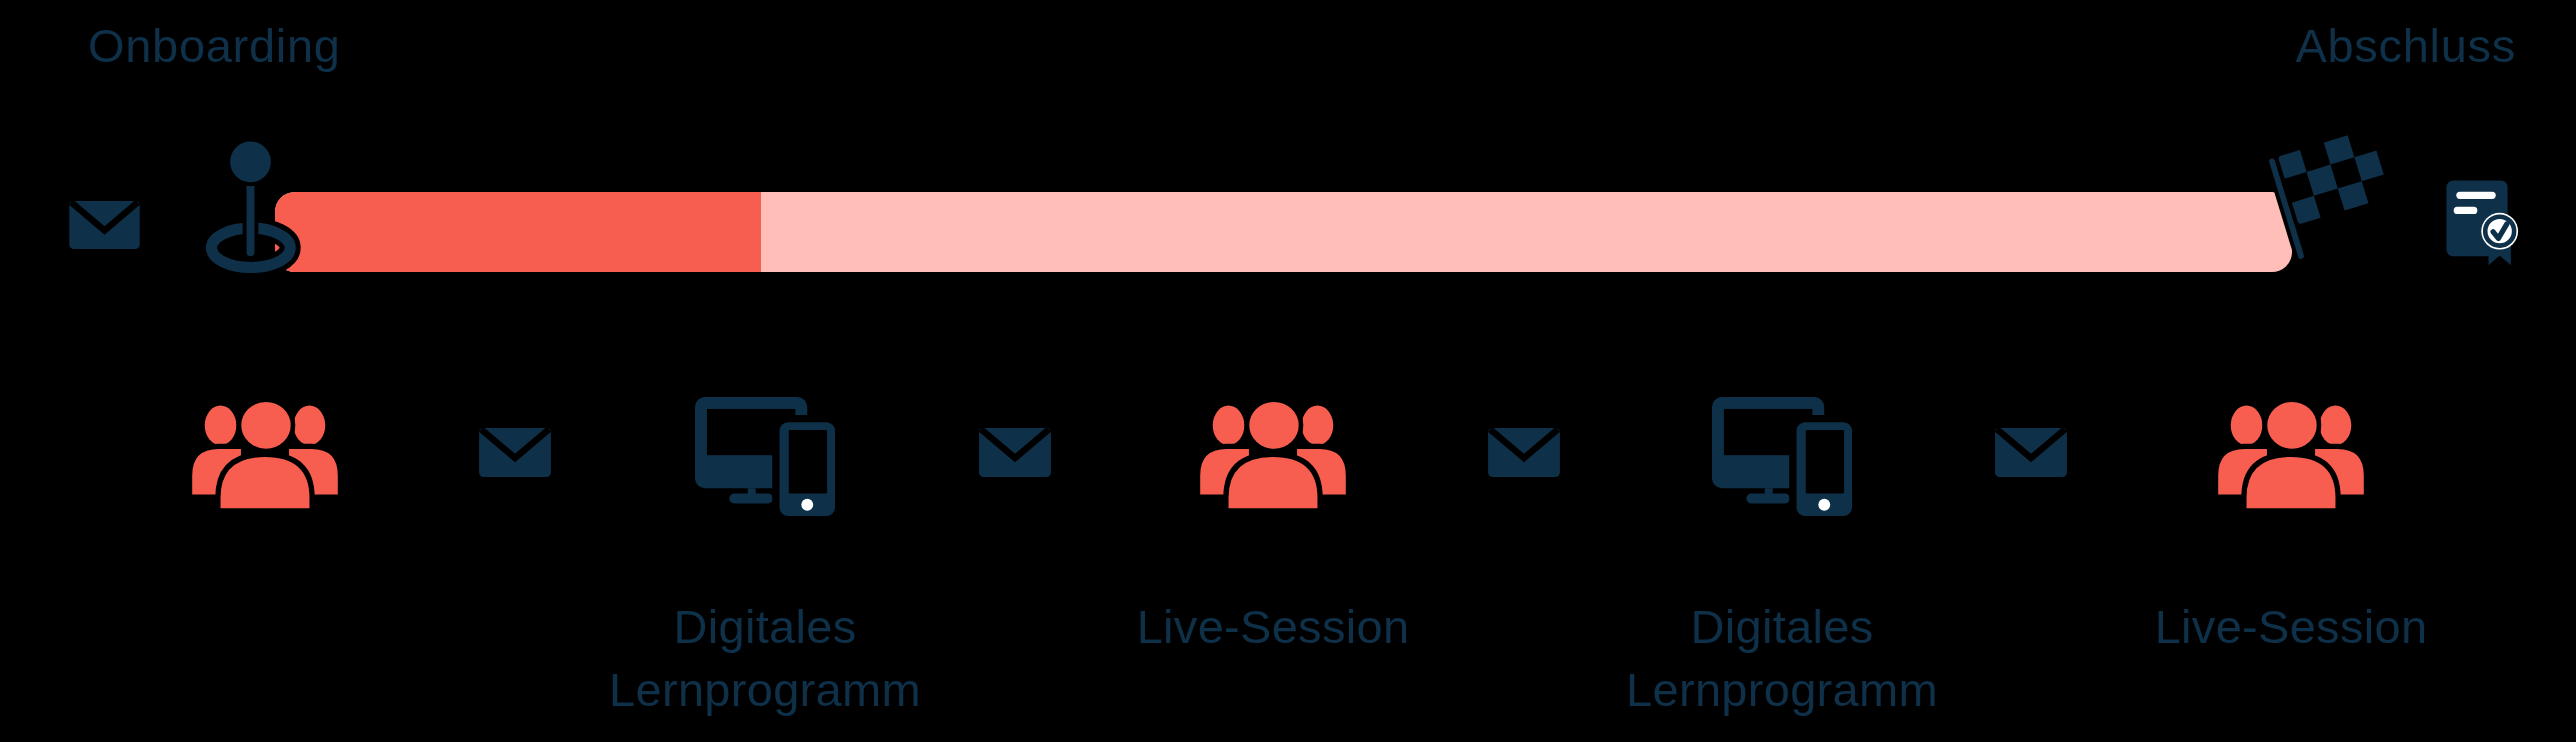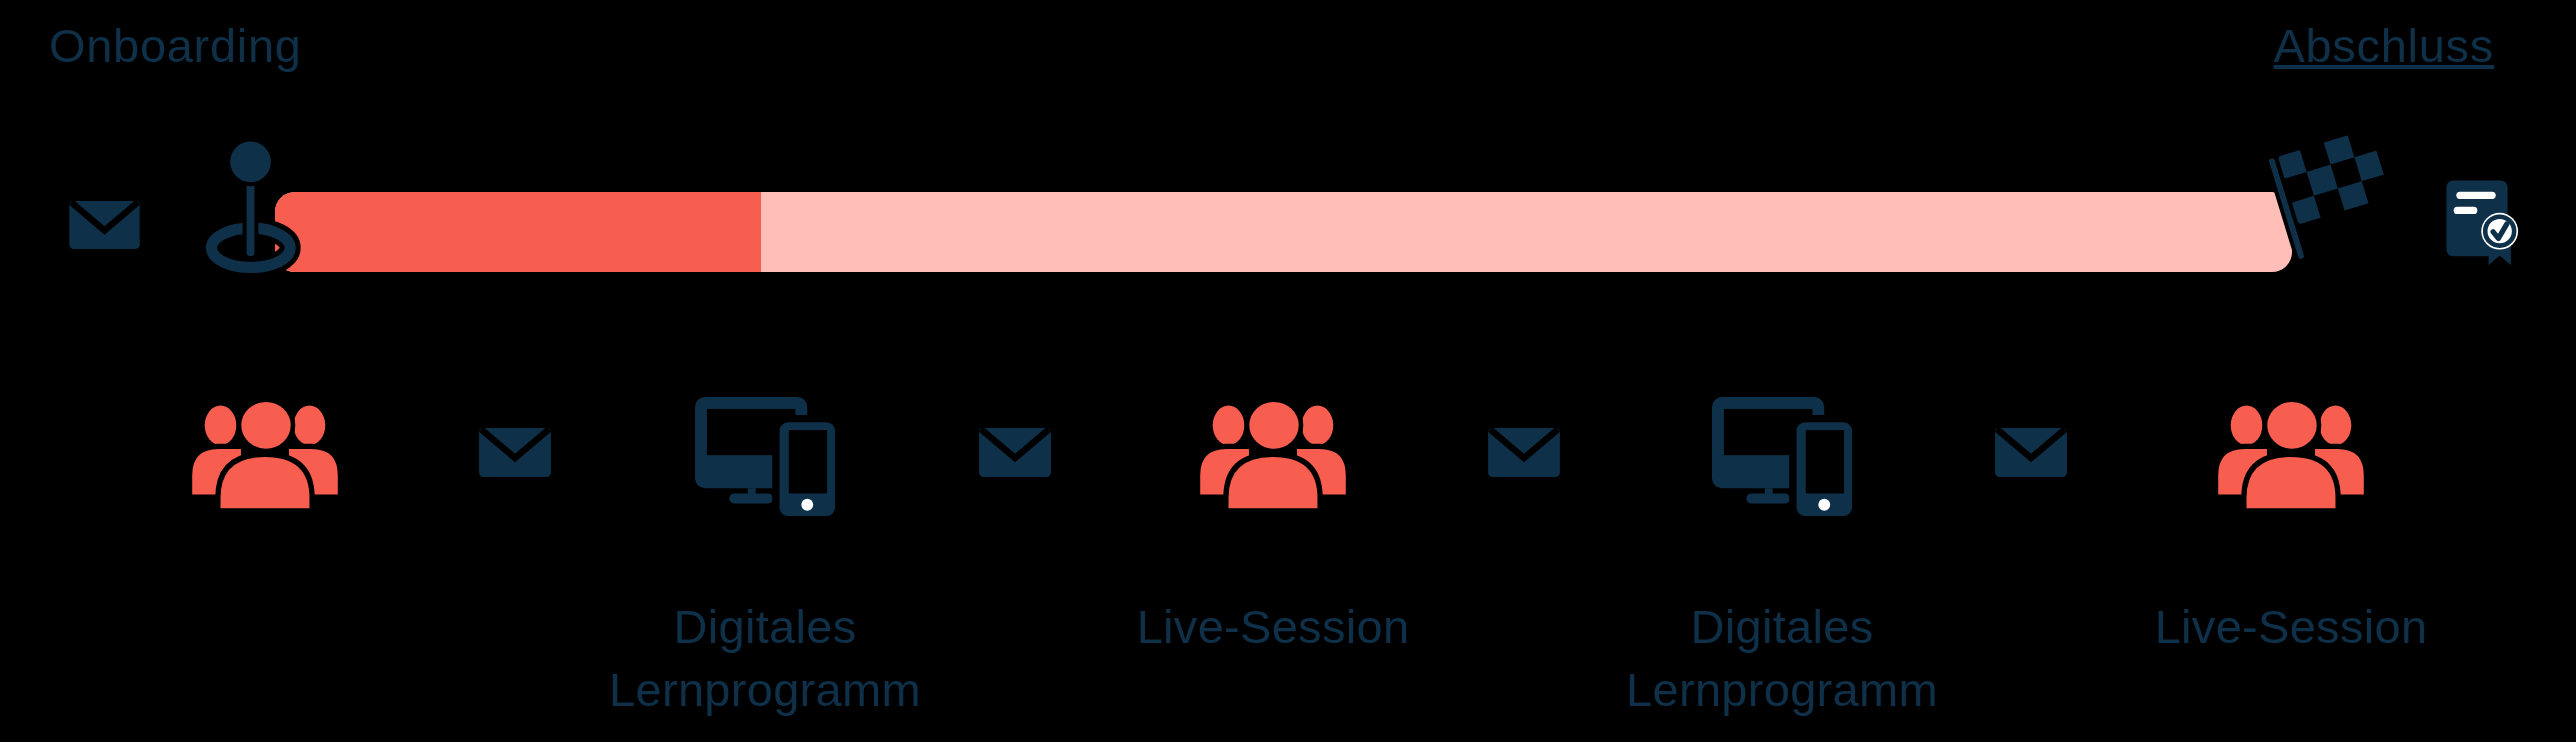--- a/index.html
+++ b/index.html
@@ -1,34 +1,34 @@
 <!DOCTYPE html>
 <html style="font-size:10.5px"><head>
 <meta charset="utf-8">
 <style>
   html,body{margin:0;padding:0;background:#000;}
   #canvas{position:relative;width:2576px;height:742px;background:#000000;overflow:hidden;
           font-family:"Liberation Sans","DejaVu Sans",sans-serif;}
   .abs{position:absolute;}
   .navy{color:#0e3049;}
   .red{color:#f75e50;}
-  .toplabel{font-size:47px;letter-spacing:0.7px;color:#0e3049;line-height:1.1;white-space:nowrap;}
+  .toplabel{font-size:47px;letter-spacing:0.7px;color:#0e3049;line-height:1.1;white-space:nowrap;margin-left:39px;}
   .steplabel{font-size:47px;letter-spacing:0.3px;color:#0e3049;line-height:63px;text-align:center;
              width:409px;transform:translateX(-50%);top:595px;}
   #bar{left:275px;top:192px;width:2017px;height:80px;background:#ffbeb8;border-radius:20px;}
   #bar-progress{position:absolute;left:0;top:0;height:100%;background:#f75e50;border-radius:20px 0 0 20px;}
   svg{display:block;overflow:visible;}
 </style>
 </head>
 <body>
 
 <div id="canvas">
 
   <div class="abs toplabel" style="left:49px;top:20px;">Onboarding</div>
-  <div class="abs toplabel" style="right:82px;top:20px;text-decoration:underline;">Abschluss</div>
+  <div class="abs toplabel" style="right:60px;top:20px;">Abschluss</div>
 
   <div id="bar" class="abs">
     <div id="bar-progress" style="width: 24.1%;"></div>
   </div>
 
   <span class="abs navy" style="left:69px;top:201px;">
     <svg width="71" height="48" viewBox="0 0 110 75">
       <rect x="0" y="0" width="110" height="75" rx="7" fill="currentColor"></rect>
       <path d="M3 2 L55 46 L107 2" stroke="#000" stroke-width="10" fill="none"></path>
     </svg>

